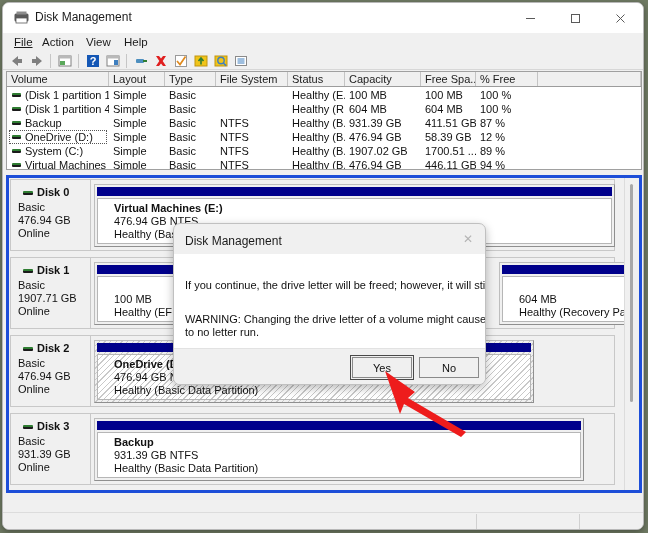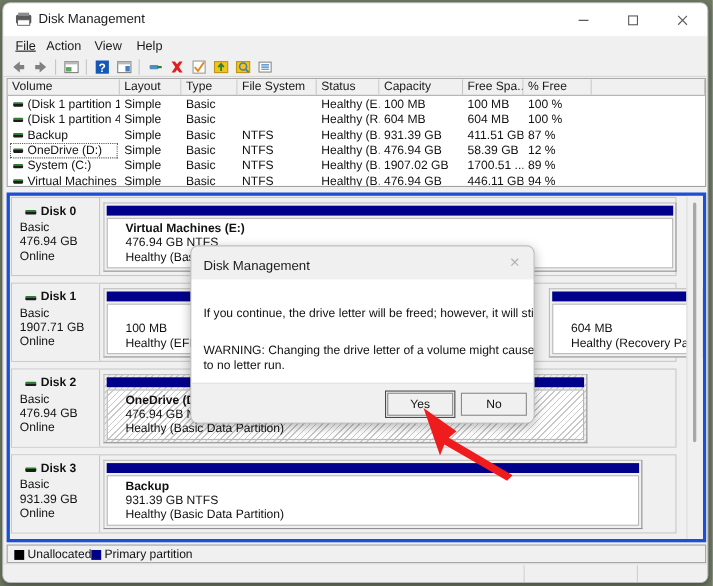--- a/index.html
+++ b/index.html
@@ -497,26 +497,20 @@
               <div class="pt pt3">Healthy (Basic Data Partition)</div>
             </div>
           </div>
         </div>
       </div>
     <div id="gscroll">
       <div id="gthumb"></div>
     </div>
   </div>
 
-  <div id="legend">
-      <div class="leg-sw" style="left: 6px; background: rgb(0, 0, 0);"></div>
-      <div class="leg-tx" style="left: 18px;">Unallocated</div>
-      <div class="leg-sw" style="left: 76px; background: rgb(0, 0, 139);"></div>
-      <div class="leg-tx" style="left: 88px;">Primary partition</div>
-    </div>
 
   <div id="statusbar">
     <div class="sb-pane" style="right:166px; width:1px;"></div>
     <div class="sb-pane" style="right:63px; width:1px;"></div>
   </div>
 
   <div id="dialog">
     <div>
       <span id="dlg-title">Disk Management</span>
       <span id="dlg-close">✕</span>

